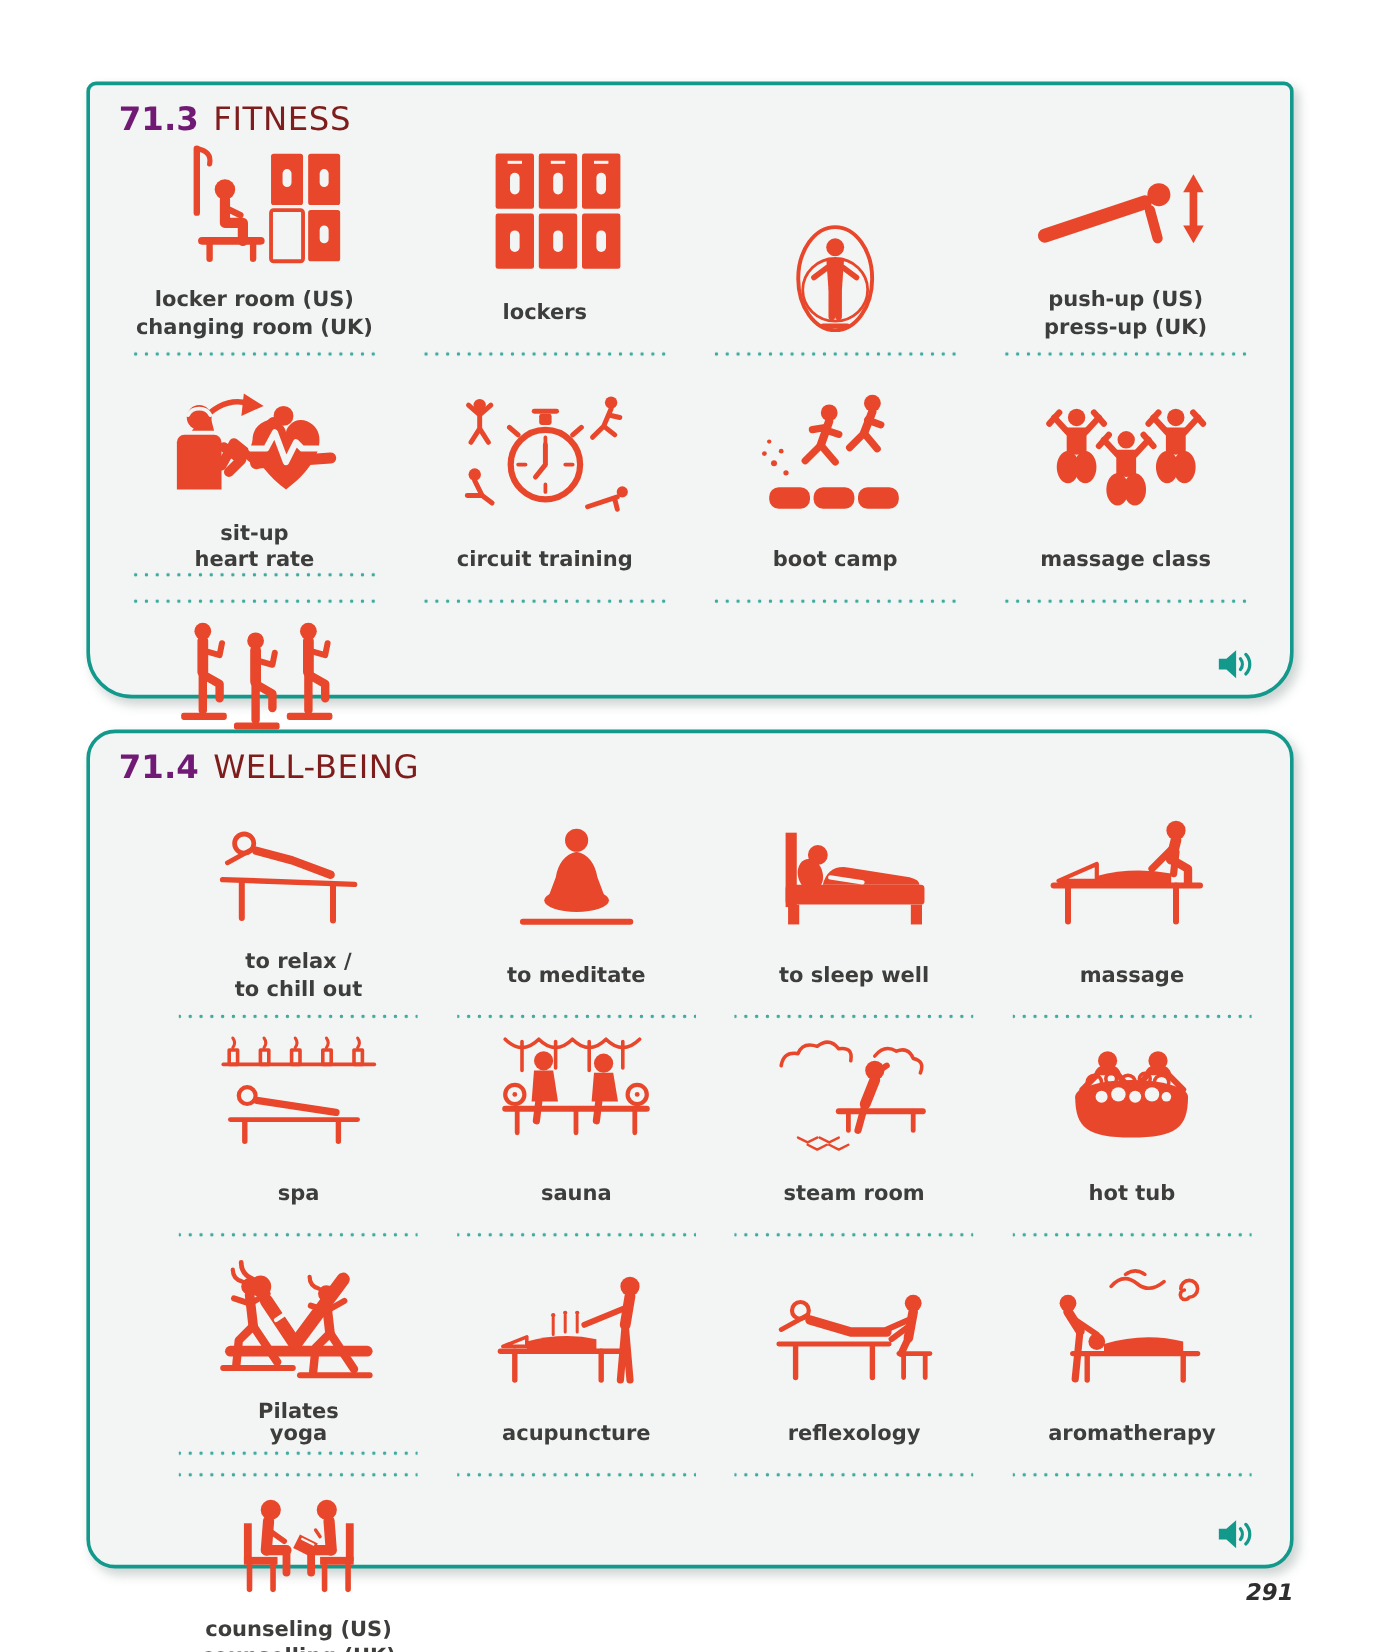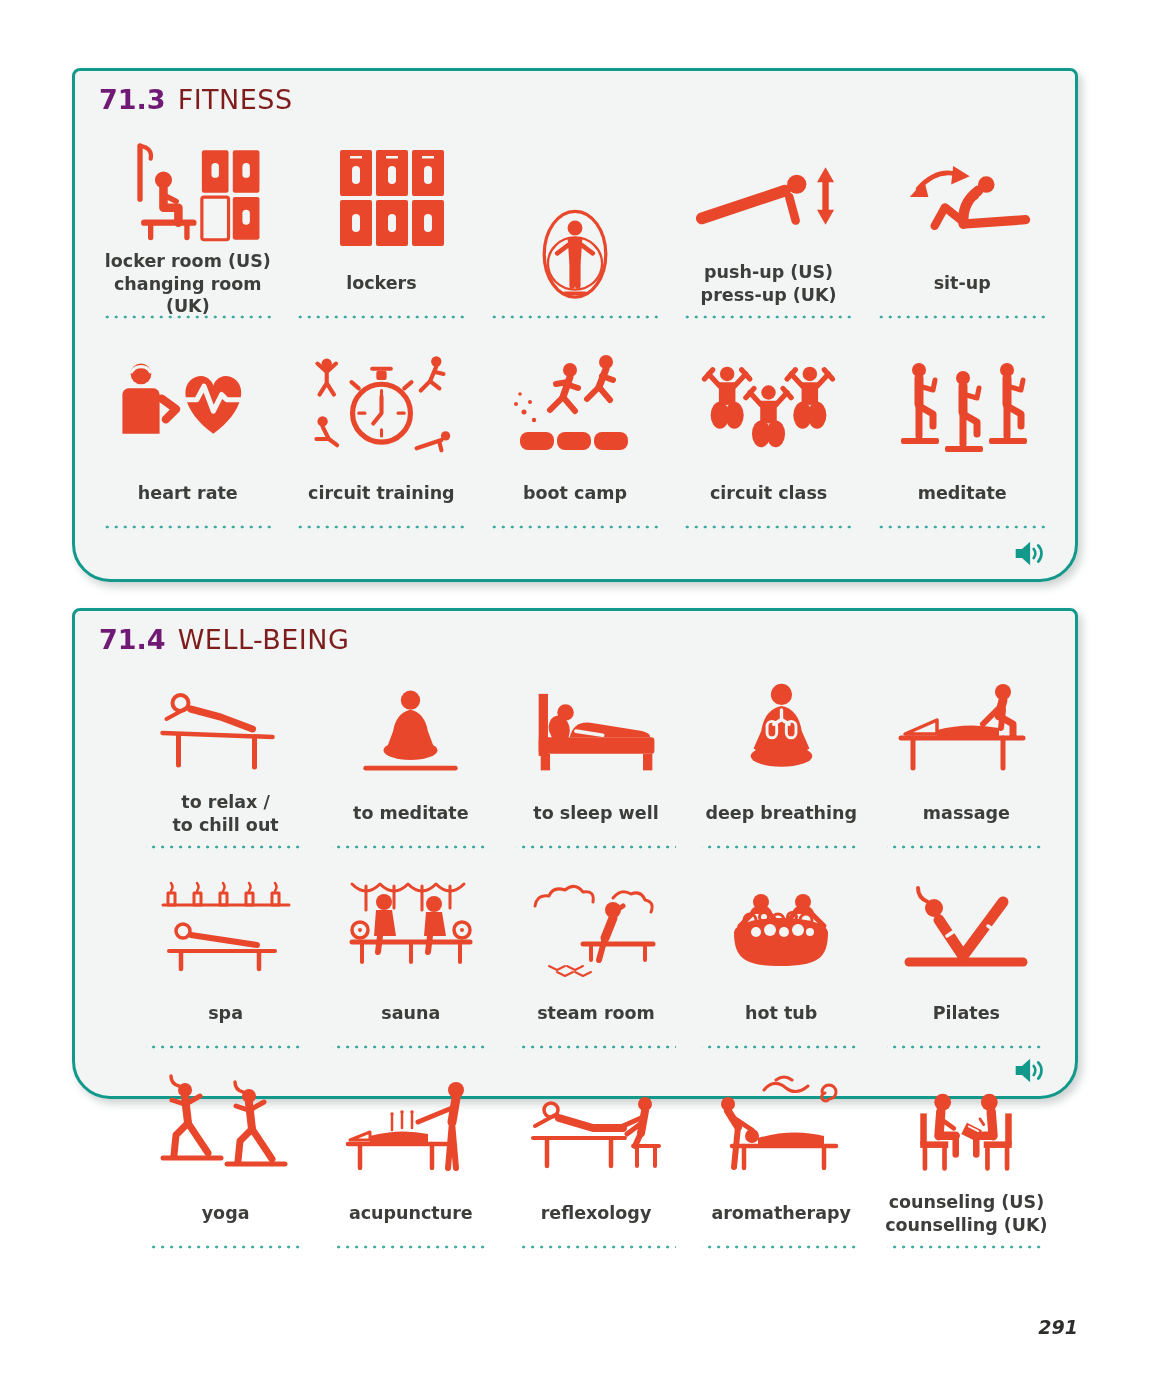--- a/index.html
+++ b/index.html
@@ -7,26 +7,26 @@
     width:1152px;height:1377px;position:relative;background:#ffffff;
     font-family:"DejaVu Sans","Liberation Sans",sans-serif;
   }
   .panel{
     position:absolute;left:72px;width:1006px;box-sizing:border-box;
     background:#f2f5f4;border:3px solid #12998b;
     border-radius:8px 8px 38px 38px;
     box-shadow:4px 5px 9px rgba(90,110,105,.30);
   }
   #panel1{top:68px;height:514px;}
-  #panel2{top:608px;height:491px;}
+  #panel2{top:608px;height:699px;border-radius:24px;}
   .panel-header{padding:14px 0 0 24px;font-size:27px;line-height:1.1;}
   .panel-number{color:#701a75;font-weight:bold;}
   .panel-title{color:#7f1d1d;margin-left:12px;letter-spacing:.5px;font-weight:500;}
   .row{
-    display:grid;grid-template-columns:repeat(5,1fr);
+    display:grid;grid-template-columns:repeat(4,1fr);
     padding:0 16px;align-items:stretch;
   }
   #panel1 .row{height:210px;}
   #panel2 .row{height:200px;margin-left:42px;}
   .cell{display:flex;flex-direction:column;align-items:center;justify-content:flex-end;min-width:0;}
   .icon{flex:1;display:flex;align-items:flex-end;justify-content:center;width:100%;}
   .icon svg{display:block;}
   .label{
     height:50px;display:flex;align-items:center;justify-content:center;
     font-size:17.5px;font-weight:bold;color:#3d3d3c;text-align:center;
@@ -231,21 +231,21 @@
           <g>
             <circle class="f" cx="115" cy="22" r="7"></circle>
               <path class="f" d="M107,30 h16 v20 q-8,4 -16,0 z"></path>
             <path class="s" stroke-width="5" d="M108,34 l-11,-12 M122,34 l11,-12"></path>
             <path class="s" stroke-width="5" d="M93,27 l8,-9 M137,27 l-8,-9"></path>
             <ellipse class="f" cx="108" cy="62" rx="9" ry="13"></ellipse>
               <ellipse class="f" cx="122" cy="62" rx="9" ry="13"></ellipse>
           </g>
         </svg>
       </div>
-      <div class="label">circuit class</div>
+      <div class="label">massage class</div>
       <div class="dots"></div>
     </div>
     <div class="cell">
       <div class="icon">
         <svg viewBox="0 0 150 110" width="150" height="112">
           <g>
             <circle class="f" cx="32" cy="16" r="7"></circle>
               <path class="s" stroke-width="9" d="M32,24 v26"></path>
             <path class="s" stroke-width="5" d="M32,32 l14,4 2,-10"></path>
             <path class="s" stroke-width="7" d="M32,50 v32 M32,52 l14,8 v12"></path>
@@ -320,34 +320,20 @@
           <ellipse class="f" cx="40" cy="56" rx="10" ry="13" transform="rotate(-15 40 56)"></ellipse>
           <circle class="f" cx="46" cy="40" r="8"></circle>
           <path class="f" d="M50,64 q4,-16 20,-14 l50,8 q8,2 8,6 h-78 z"></path>
           <rect class="f" x="20" y="64" width="112" height="16" rx="3"></rect>
           <rect class="f" x="22" y="80" width="9" height="16"></rect>
             <rect class="f" x="121" y="80" width="9" height="16"></rect>
           <path class="w" stroke-width="3.5" d="M56,58 l26,4"></path>
         </svg>
       </div>
       <div class="label">to sleep well</div>
-      <div class="dots"></div>
-    </div>
-    <div class="cell">
-      <div class="icon">
-        <svg viewBox="0 0 150 110" width="145" height="106">
-          <circle class="f" cx="75" cy="16" r="11"></circle>
-          <path class="f" d="M75,28 c-12,2 -19,12 -21,26 l-8,18 c16,10 42,10 58,0 l-8,-18 c-2,-14 -9,-24 -21,-26 z"></path>
-          <ellipse class="f" cx="75" cy="80" rx="32" ry="11"></ellipse>
-          <path class="w" stroke-width="3.5" d="M75,32 v10 M75,42 l-8,5 M75,42 l8,5"></path>
-          <rect class="w" stroke-width="3" x="60" y="44" width="10" height="17" rx="5"></rect>
-          <rect class="w" stroke-width="3" x="80" y="44" width="10" height="17" rx="5"></rect>
-        </svg>
-      </div>
-      <div class="label">deep breathing</div>
       <div class="dots"></div>
     </div>
     <div class="cell">
       <div class="icon">
         <svg viewBox="0 0 150 110" width="150" height="112">
           <circle class="f" cx="112" cy="18" r="8"></circle>
           <path class="s" stroke-width="9" d="M112,26 l-4,16"></path>
           <path class="s" stroke-width="6" d="M108,34 l-16,16 M112,36 l-2,18"></path>
           <path class="s" stroke-width="7" d="M108,42 l14,8 v12"></path>
           <path class="s" stroke-width="3.5" d="M14,60 L46,46 L46,60 Z"></path>

